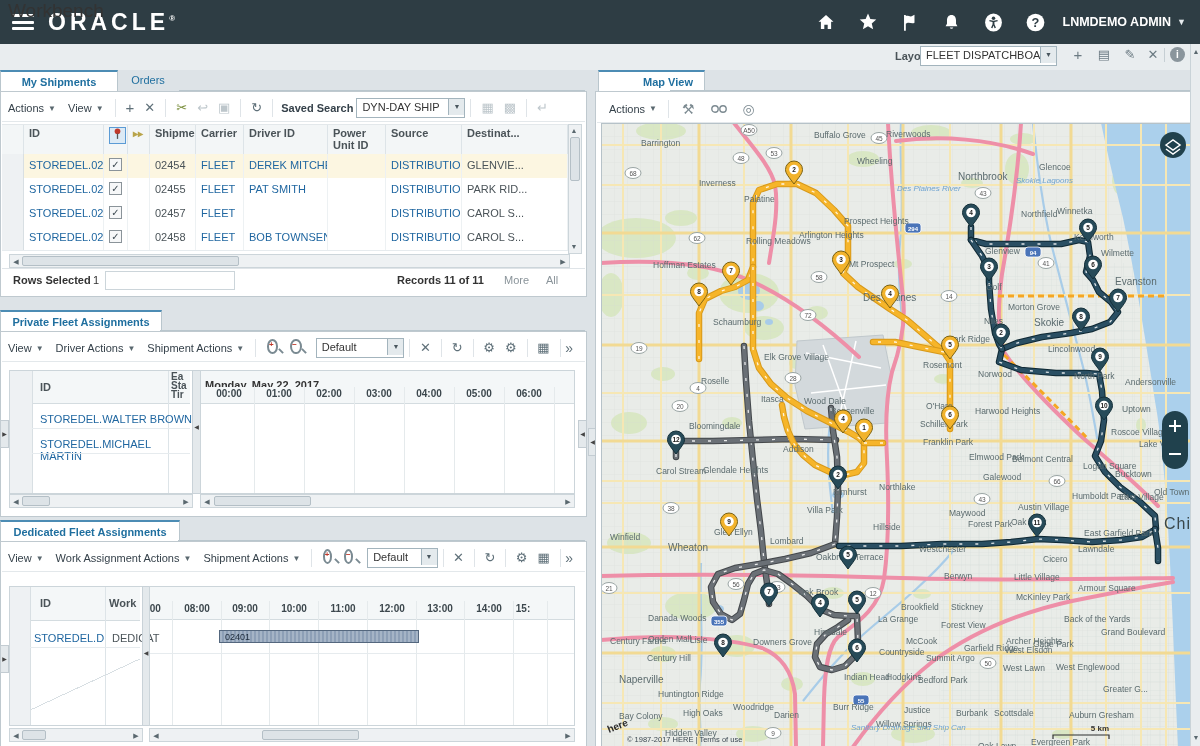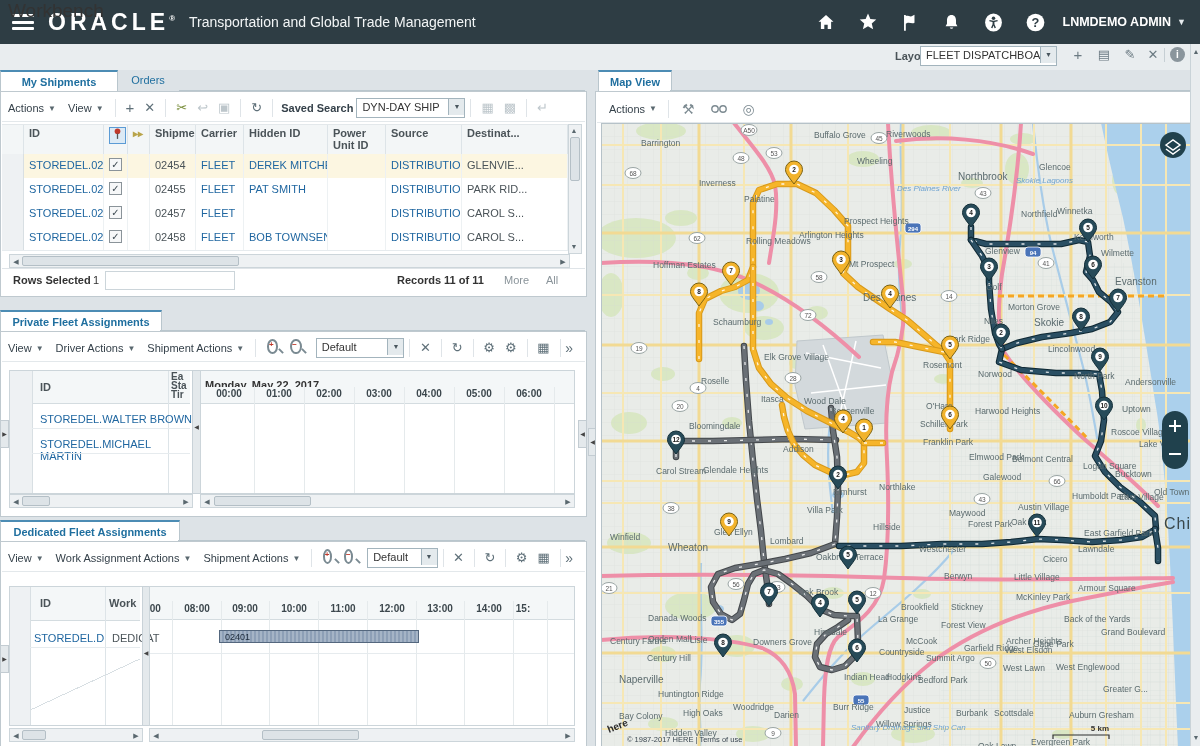--- a/index.html
+++ b/index.html
@@ -66,21 +66,20 @@
 </head>
 <body>
 
 <div id="topbar">
   <div class="hamb">
       <span></span>
       <span></span>
       <span></span>
     </div>
   <div class="logo"><span>ORACLE</span><sup>®</sup></div>
-  <div class="appttl">Transportation and Global Trade Management</div>
   <div style="flex:1"></div>
   <div class="hicon">
     <svg width="18" height="16" viewBox="0 0 16 15">
         <path d="M8 1 L15 7.2 L12.8 7.2 L12.8 14 L9.6 14 L9.6 10 L6.4 10 L6.4 14 L3.2 14 L3.2 7.2 L1 7.2 Z" fill="#fff"></path>
       </svg>
   </div>
   <div class="hicon">
     <svg width="20" height="20" viewBox="0 0 16 16">
         <path d="M8 1.2 L9.9 5.6 L14.6 6 L11 9.1 L12.1 13.8 L8 11.3 L3.9 13.8 L5 9.1 L1.4 6 L6.1 5.6 Z" fill="#fff"></path>
       </svg>
@@ -165,21 +164,21 @@
   <div class="th" style="left:1px;top:32px;width:566px;height:30px;">
       <div class="thcell" style="left: 0px; width: 22px;"></div>
       <div class="thcell" style="left: 22px; width: 80px;">ID</div>
       <div class="thcell" style="left: 102px; width: 24px;"><span style="display:inline-block;width:15px;height:15px;border:1px solid #5b9bd5;background:#dceaf5;text-align:center;"><svg width="9" height="12" viewBox="0 0 8 11">
             <circle cx="4" cy="3" r="2.6" fill="#c0392b"></circle>
             <line x1="4" y1="5" x2="4" y2="10" stroke="#555" stroke-width="1.2"></line>
           </svg></span></div>
       <div class="thcell" style="left: 126px; width: 22px;"><span style="color:#b8a44a;font-size:10px;">▸▸</span></div>
       <div class="thcell" style="left: 148px; width: 46px;">Shipment</div>
       <div class="thcell" style="left: 194px; width: 48px;">Carrier</div>
-      <div class="thcell" style="left: 242px; width: 84px;">Hidden ID</div>
+      <div class="thcell" style="left: 242px; width: 84px;">Driver ID</div>
       <div class="thcell" style="left: 326px; width: 58px;">Power Unit ID</div>
       <div class="thcell" style="left: 384px; width: 76px;">Source</div>
       <div class="thcell" style="left: 460px; width: 106px;">Destinat...</div>
     </div>
   <div id="ship-rows">
       <div class="trow sel0" style="left: 1px; top: 62px; width: 566px; height: 24px;">
         <div class="tcell rowhead" style="left: 0px; width: 22px;"></div>
         <div class="tcell" style="left: 22px; width: 80px;"><span class="link">STOREDEL.02...</span></div>
         <div class="tcell" style="left: 102px; width: 24px;">
           <div class="cb">✓</div>
@@ -446,21 +445,21 @@
     <div class="sthumb" style="left:112px;top:1px;width:95px;height:8px;"></div>
     <div class="sarr" style="right:1px;top:2px;">▶</div>
   </div>
 </div>
 
 <div class="edgearr" style="left:0px;top:420px;">▶</div>
 <div class="edgearr" style="left:578px;top:420px;">◀</div>
 <div class="edgearr" style="left:0px;top:645px;">▶</div>
 <div class="edgearr" style="left:588px;top:428px;">◀</div>
 
-<div class="tab on" style="left:598px;top:70px;width:72px;">Map View</div>
+<div class="tab on" style="left:598px;top:70px;width:72px;padding-left:33px;">Map View</div>
 <div class="tabline" style="left:670px;top:90px;width:520px;"></div>
 
 <div class="panel" style="left:595px;top:91px;width:595px;height:654px;">
   <div class="tbar" style="height:27px;">
     <div class="tbtn" style="margin-left:12px;">
         <span>Actions</span>
         <span class="caret2">▼</span>
       </div>
     <div class="tsep"></div>
     <div class="mapico">⚒</div>

